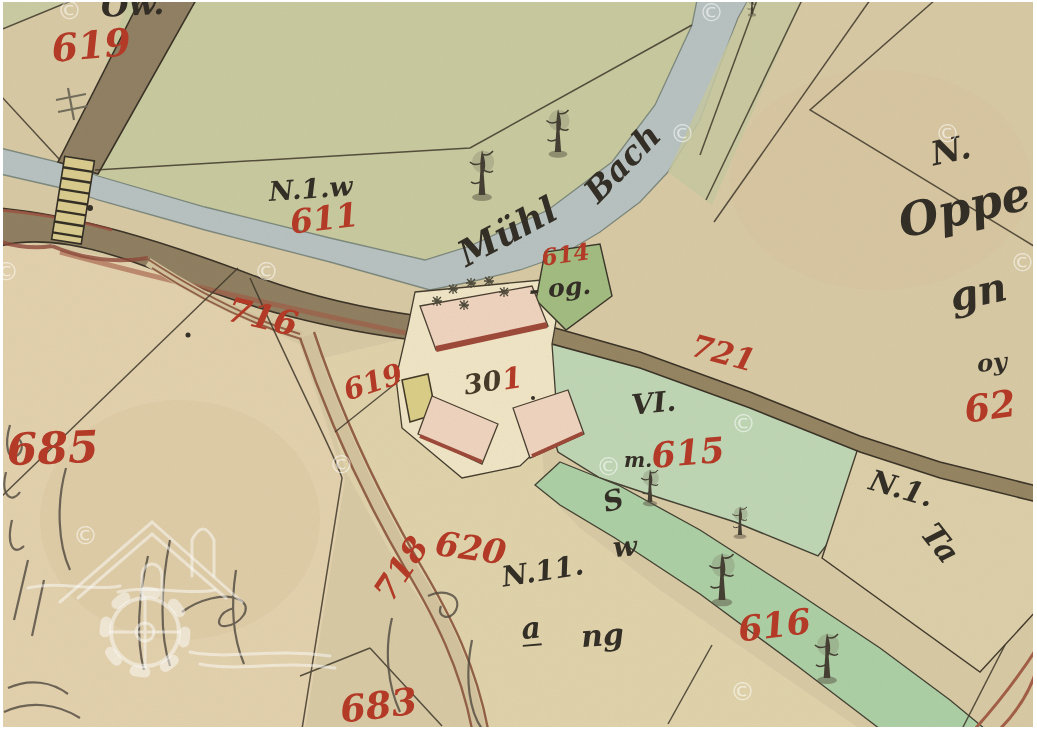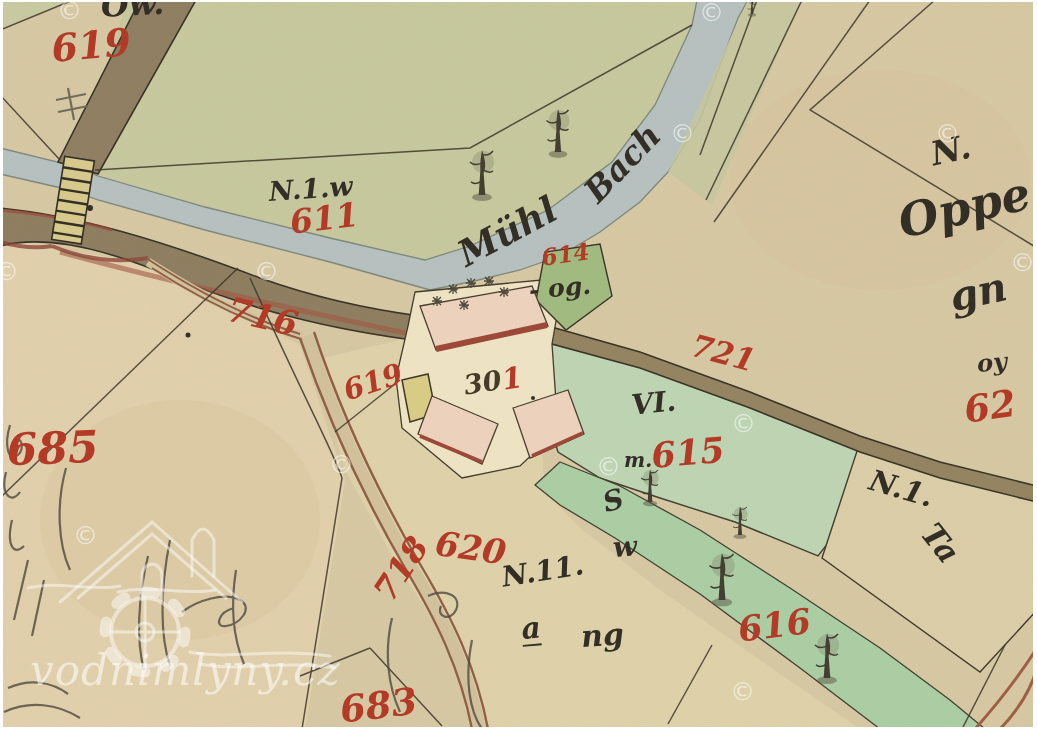--- a/index.html
+++ b/index.html
@@ -198,20 +198,19 @@
 <span class="wm" style="left:935px;top:121px">©</span>
 <span class="wm" style="left:254px;top:259px">©</span>
 <span class="wm" style="left:-6px;top:259px">©</span>
 <span class="wm" style="left:1010px;top:250px">©</span>
 <span class="wm" style="left:329px;top:452px">©</span>
 <span class="wm" style="left:596px;top:454px">©</span>
 <span class="wm" style="left:731px;top:411px">©</span>
 <span class="wm" style="left:73px;top:523px">©</span>
 <span class="wm" style="left:730px;top:679px">©</span>
 
-<span class="wmsite">vodnimlyny.cz</span>
 
 <div class="edge" style="left:0;top:0;width:3px;height:729px"></div>
 <div class="edge" style="left:1033px;top:0;width:4px;height:729px"></div>
 <div class="edge" style="left:0;top:0;width:1037px;height:2px"></div>
 <div class="edge" style="left:0;top:727px;width:1037px;height:2px"></div>
 
 </div>
 
 </body></html>

